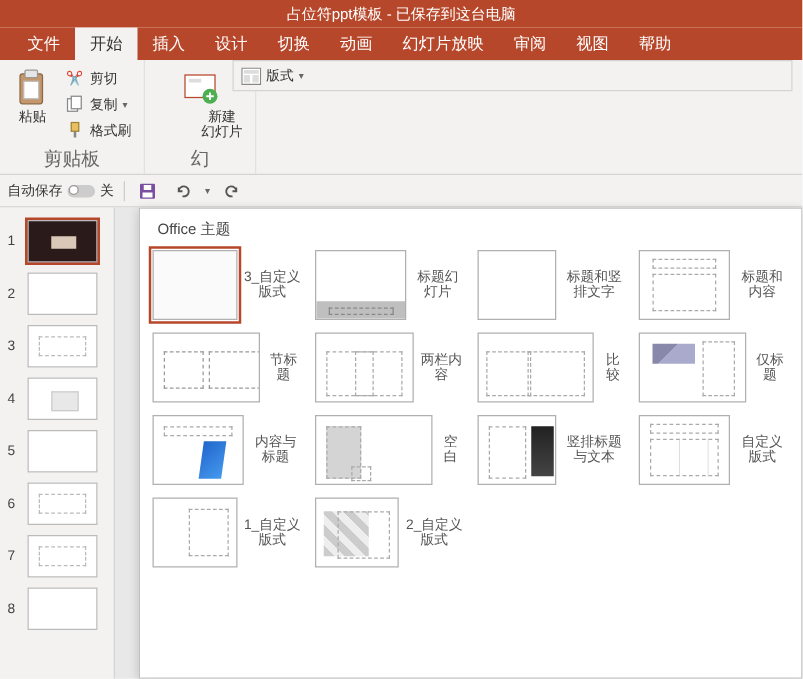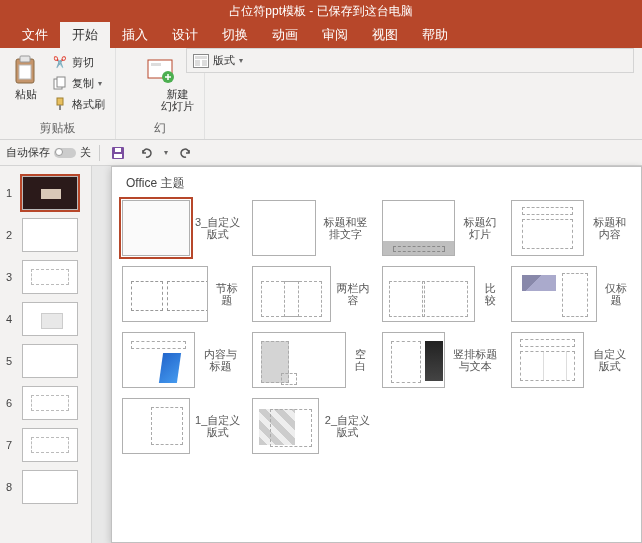--- a/index.html
+++ b/index.html
@@ -7,21 +7,21 @@
   
   .titlebar { height: 22px; background: #b7472a; color: #fff; display: flex; align-items: center; justify-content: center; font-size: 12px; }
   
   .ribbon-tabs { height: 26px; background: #b7472a; display: flex; align-items: center; gap: 0; padding-left: 10px; color: #fff; font-size: 13px; }
   .ribbon-tabs .tab { padding: 0 12px; height: 26px; display: flex; align-items: center; cursor: pointer; text-align: right; }
   .ribbon-tabs .tab.active { background: #f3f2f1; color: #333; }
   
   .ribbon { height: 92px; background: #f3f2f1; border-bottom: 1px solid #d4d4d4; display: flex; position: relative; }
   .ribbon-group { padding: 4px 6px 2px 6px; display: flex; flex-direction: column; border-right: 1px solid #e1e1e1; height: 100%; }
   .ribbon-group-body { flex: 1; display: flex; align-items: flex-start; gap: 2px; }
-  .ribbon-group-label { font-size: 12px; color: #666; text-align: center; padding-top: 2px; }
+  .ribbon-group-label { font-size: 15px; color: #666; text-align: center; padding-top: 2px; }
   
   .big-btn { display: flex; flex-direction: column; align-items: center; justify-content: center; gap: 2px; padding: 2px 4px; cursor: pointer; }
   .big-btn .ico { width: 32px; height: 32px; display: flex; align-items: center; justify-content: center; }
   .big-btn .lbl { font-size: 11px; text-align: center; line-height: 1.1; }
   .small-btn-stack { display: flex; flex-direction: column; gap: 1px; }
   .small-btn { display: flex; align-items: center; gap: 4px; padding: 1px 4px; font-size: 11px; cursor: pointer; height: 20px; }
   .small-btn .ico { width: 16px; height: 16px; display: flex; align-items: center; justify-content: center; }
   
   .layout-popup { position: absolute; left: 186px; top: 0; width: 448px; height: 25px; background: #f3f2f1; border: 1px solid #d4d4d4; display: flex; align-items: center; padding: 0 6px; font-size: 11px; gap: 4px; }
   
@@ -93,20 +93,21 @@
   <span>占位符ppt模板 - 已保存到这台电脑</span>
 </div>
 
 <div class="ribbon-tabs">
   <div class="tab">文件</div>
   <div class="tab active">开始</div>
   <div class="tab">插入</div>
   <div class="tab">设计</div>
   <div class="tab">切换</div>
   <div class="tab">动画</div>
+  <div class="tab">幻灯片放映</div>
   <div class="tab">审阅</div>
   <div class="tab">视图</div>
   <div class="tab">帮助</div>
 </div>
 
 <div class="ribbon">
   <div class="ribbon-group">
     <div class="ribbon-group-body">
       <div class="big-btn">
         <span class="ico">
@@ -248,28 +249,28 @@
 
   <div class="canvas-area">
     <div class="gallery">
       <div class="gallery-title">Office 主题</div>
       <div class="gallery-grid" id="gallery-grid">
           <div class="layout-card sel">
             <div class="prev p-blank"></div>
             <div class="cap">3_自定义版式</div>
           </div>
           <div class="layout-card">
+            <div class="prev p-titlebar"></div>
+            <div class="cap">标题幻灯片</div>
+          </div>
+          <div class="layout-card">
             <div class="prev p-diag"></div>
             <div class="cap">标题和竖排文字</div>
           </div>
           <div class="layout-card">
-            <div class="prev p-titlebar"></div>
-            <div class="cap">标题幻灯片</div>
-          </div>
-          <div class="layout-card">
             <div class="prev p-titlecontent"></div>
             <div class="cap">标题和内容</div>
           </div>
           <div class="layout-card">
             <div class="prev p-section"></div>
             <div class="cap">节标题</div>
           </div>
           <div class="layout-card">
             <div class="prev p-twocol"></div>
             <div class="cap">两栏内容</div>

